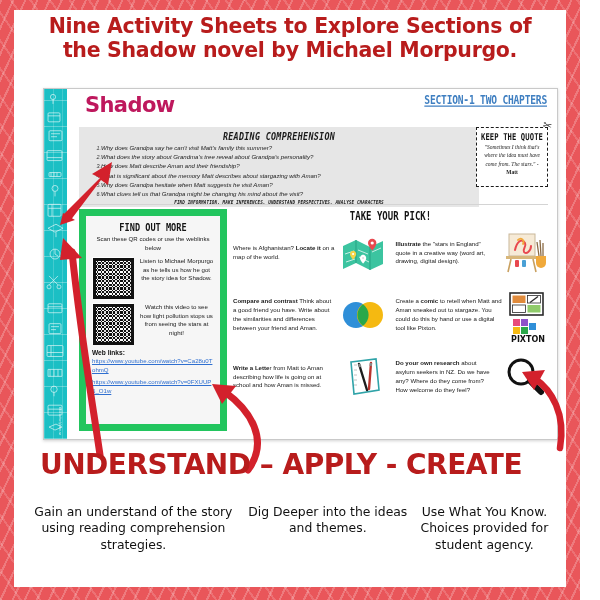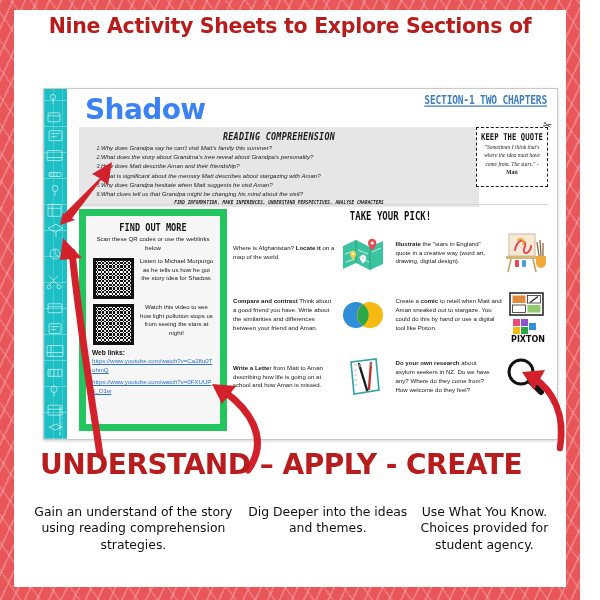--- a/index.html
+++ b/index.html
@@ -70,21 +70,21 @@
     font-size: 2.6px; color: rgba(255,255,255,.85);
     letter-spacing: .2px;
   }
 
   .ws-body { position: absolute; left: 23px; top: 0; right: 0; bottom: 0; }
 
   
   .ws-title {
     position: absolute; left: 18px; top: 4px;
     font-family: "DejaVu Sans", sans-serif;
-    font-weight: bold; font-size: 28px; color: #3b82f6;
+    font-weight: bold; font-size: 21px; color: #be185d;
     letter-spacing: -0.6px;
   }
   .section-tag {
     position: absolute; right: 10px; top: 4px;
     font-family: "DejaVu Sans Mono", monospace;
     font-size: 9.6px; font-weight: bold;
     color: #3f7fc1; text-decoration: underline;
     letter-spacing: -0.2px;
     transform: scaleY(1.25); transform-origin: right top;
   }
@@ -241,20 +241,21 @@
   .arrows { position: absolute; left: 0; top: 0; width: 600px; height: 600px; pointer-events: none; }
 </style>
 </head>
 <body>
 
 <div class="page">
   <div class="inner-white"></div>
 
   <div class="top-title">
     <div>Nine Activity Sheets to Explore Sections of</div>
+    <div>the Shadow novel by Michael Morpurgo.</div>
   </div>
 
   <div class="worksheet">
 
     <div class="teal-strip">
       <svg class="teal-doodles" viewBox="0 0 23 352">
         <g fill="none" stroke="#ffffff" stroke-width="0.7" opacity="0.85">
           <circle cx="9" cy="8" r="2.6"></circle>
             <path d="M9 10.6 L9 15"></path>
           <rect x="4" y="24" width="12" height="9" rx="1"></rect>

